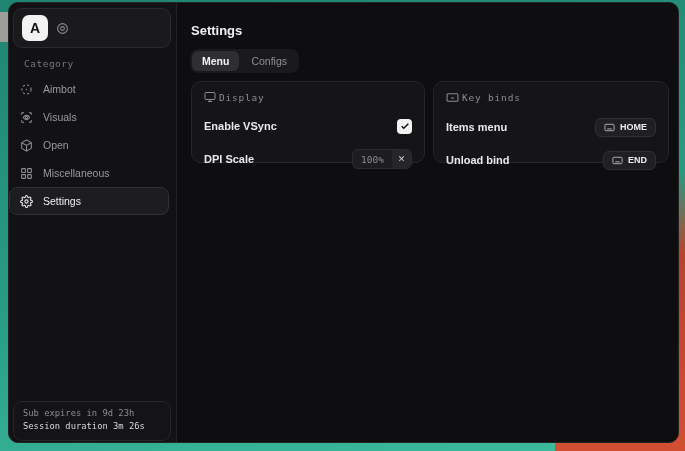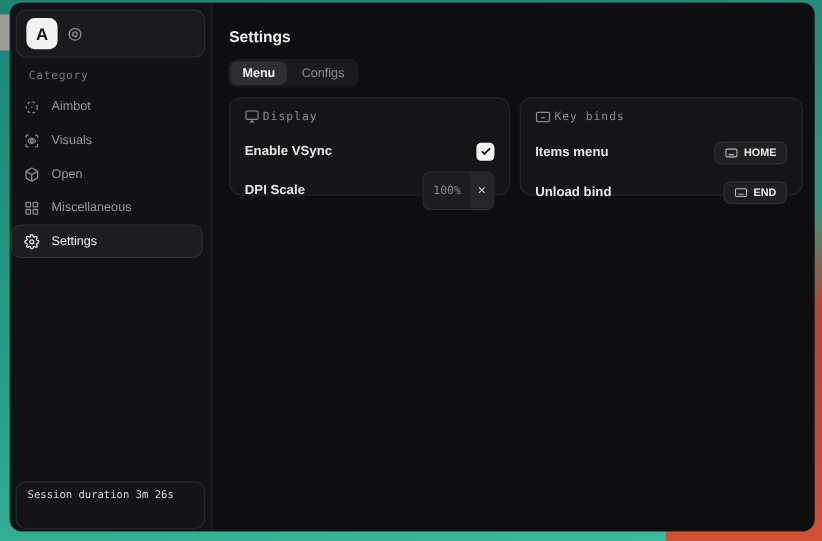--- a/index.html
+++ b/index.html
@@ -63,21 +63,21 @@
   .card-display  { left:13px;  width:234px; }
   .card-keybinds { left:255px; width:236px; }
   .card-header { display:flex; align-items:center; gap:3px; color:#8b8b90;
                  font-family:"DejaVu Sans Mono", monospace; font-size:9.5px; letter-spacing:0.8px; }
   .card-row { display:flex; align-items:center; justify-content:space-between; margin-top:13px; height:20px; }
   .row-label { color:#e9e9eb; font-size:11px; font-weight:bold; }
 
   .checkbox { width:15px; height:15px; background:#f2f2f3; border-radius:4px;
               display:flex; align-items:center; justify-content:center; color:#111; }
 
-  .dpi-chip { display:flex; align-items:center; height:32px; background:#1d1d20;
+  .dpi-chip { display:flex; align-items:center; height:20px; background:#1d1d20;
               border:1px solid #2c2c30; border-radius:6px; overflow:hidden; }
   .dpi-value { padding:0 8px; color:#8b8b90; font-size:9.5px; font-family:"DejaVu Sans Mono", monospace; }
   .dpi-clear { width:19px; height:100%; display:flex; align-items:center; justify-content:center;
                background:#26262a; color:#c7c7ca; font-size:9px; }
 
   .key-chip { display:flex; align-items:center; gap:5px; height:19px; padding:0 8px;
               background:#202023; border:1px solid #303034; border-radius:6px;
               color:#ececee; font-size:9px; font-weight:bold; }
   .key-chip .kicon { display:flex; color:#b9b9bd; }
 
@@ -160,20 +160,21 @@
             <svg width="13" height="13" viewBox="0 0 24 24" fill="none" stroke="currentColor" stroke-width="2">
               <circle cx="12" cy="12" r="3"></circle>
               <path d="M19.4 15a1.65 1.65 0 0 0 .33 1.82l.06.06a2 2 0 1 1-2.83 2.83l-.06-.06a1.65 1.65 0 0 0-1.82-.33 1.65 1.65 0 0 0-1 1.51V21a2 2 0 1 1-4 0v-.09a1.65 1.65 0 0 0-1-1.51 1.65 1.65 0 0 0-1.82.33l-.06.06a2 2 0 1 1-2.83-2.83l.06-.06a1.65 1.65 0 0 0 .33-1.82 1.65 1.65 0 0 0-1.51-1H3a2 2 0 1 1 0-4h.09a1.65 1.65 0 0 0 1.51-1 1.65 1.65 0 0 0-.33-1.82l-.06-.06a2 2 0 1 1 2.83-2.83l.06.06a1.65 1.65 0 0 0 1.82.33h.01A1.65 1.65 0 0 0 9.91 3.1V3a2 2 0 1 1 4 0v.09a1.65 1.65 0 0 0 1 1.51h.01a1.65 1.65 0 0 0 1.82-.33l.06-.06a2 2 0 1 1 2.83 2.83l-.06.06a1.65 1.65 0 0 0-.33 1.82v.01a1.65 1.65 0 0 0 1.51 1H21a2 2 0 1 1 0 4h-.09a1.65 1.65 0 0 0-1.51 1z"></path>
             </svg>
           </span>
           <span>Settings</span>
         </div>
       </div>
 
       <div class="sub-box">
+        <div class="sub-line1">Sub expires in 9d 23h</div>
         <div class="sub-line2">Session duration 3m 26s</div>
       </div>
     </div>
 
     <div class="main">
       <div class="page-title">Settings</div>
 
       <div class="tabs">
         <div class="tab active">Menu</div>
         <div class="tab">Configs</div>

